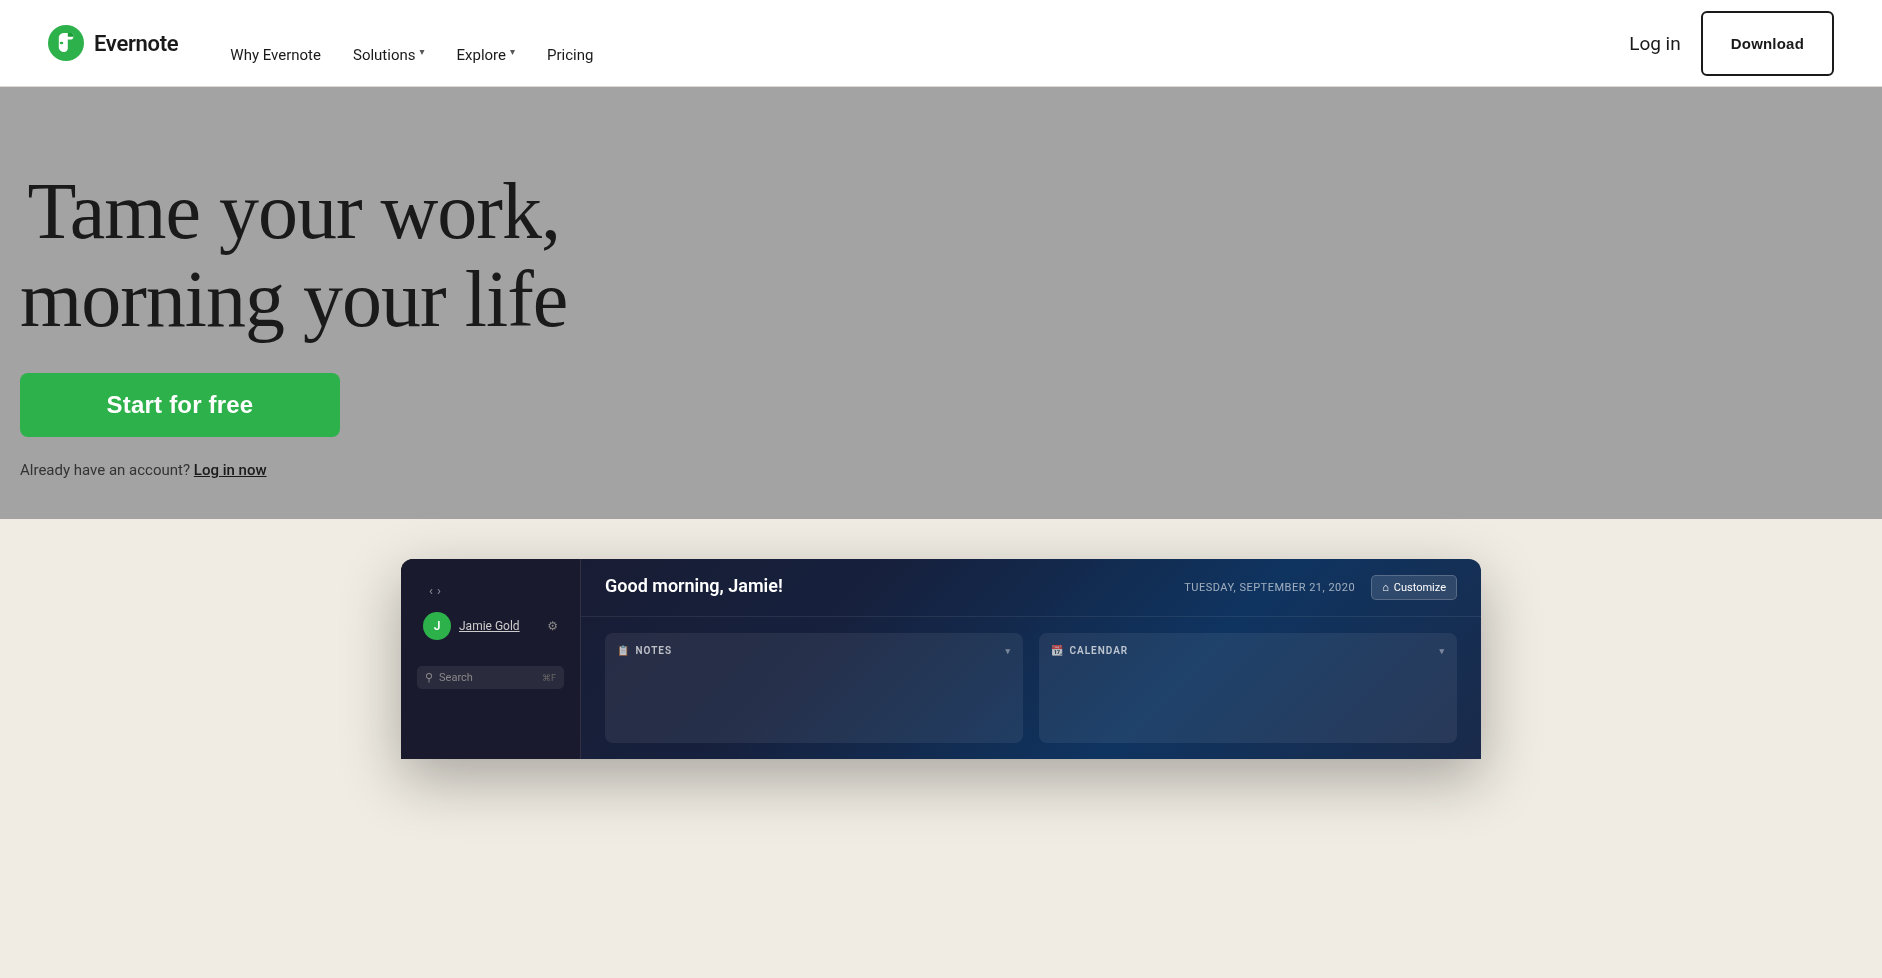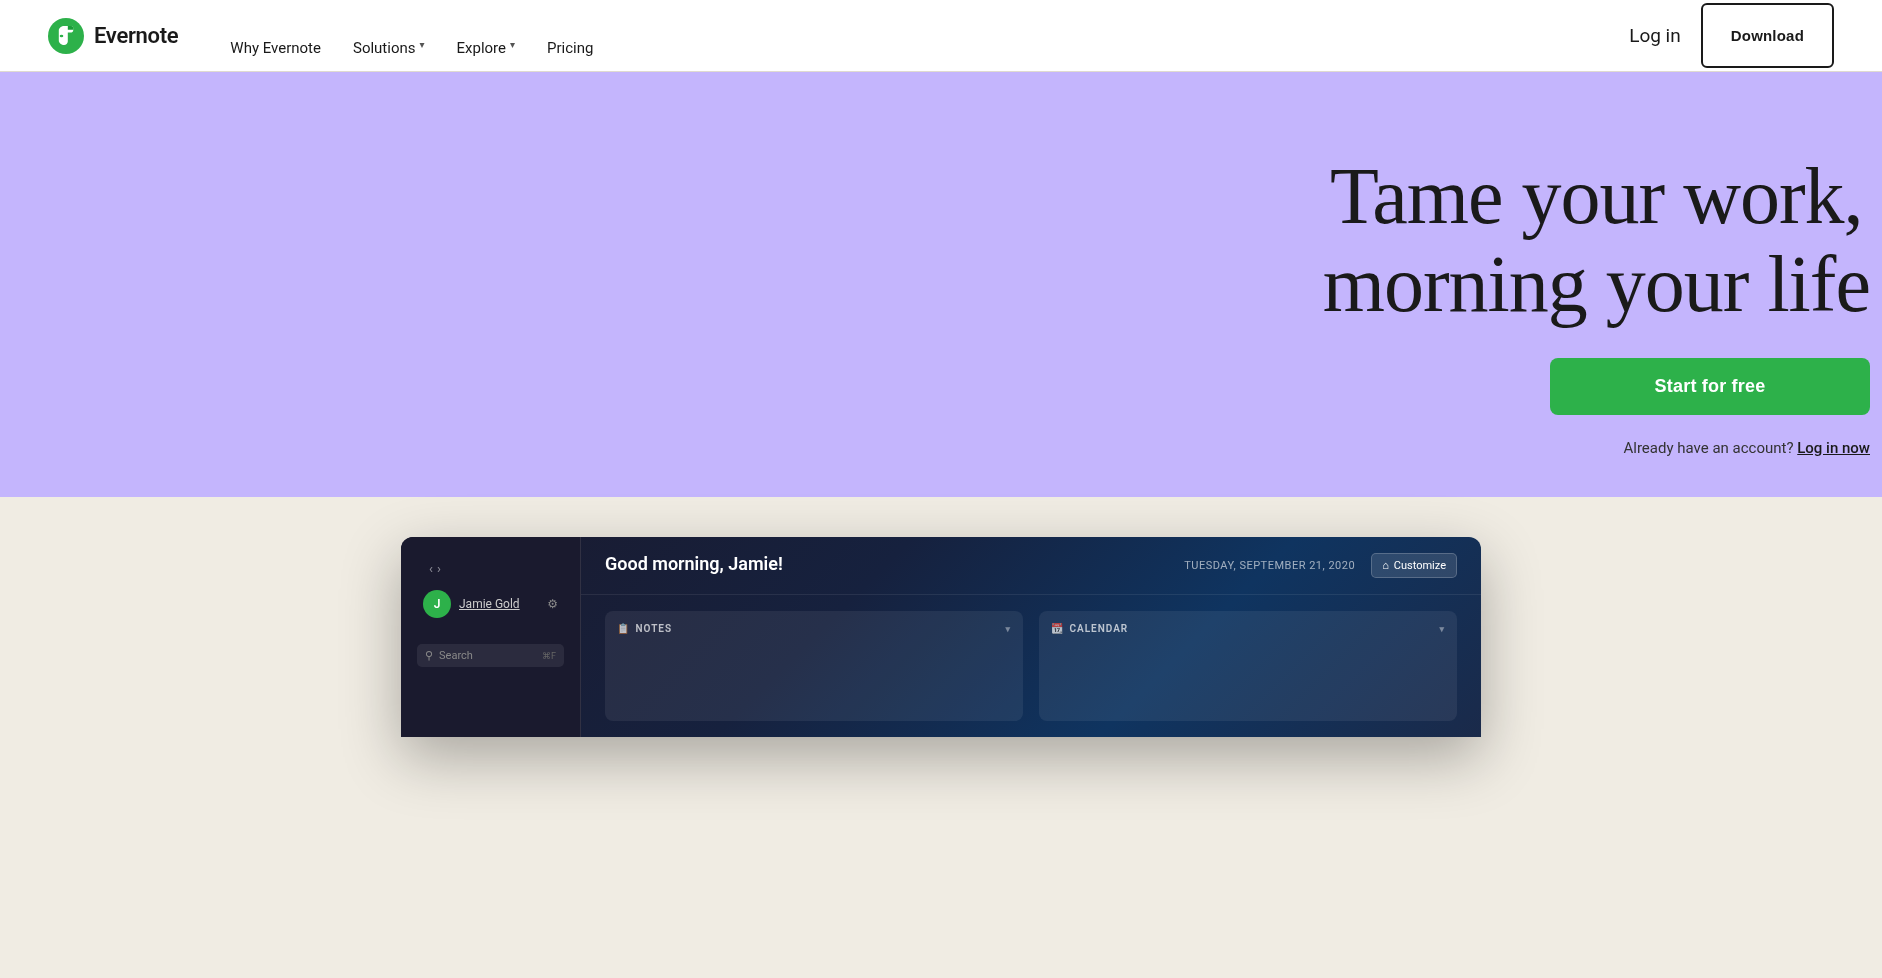--- a/index.html
+++ b/index.html
@@ -12,21 +12,21 @@
       font-family: -apple-system, BlinkMacSystemFont, 'Segoe UI', Roboto, sans-serif;
       background-color: #f0ece3;
       min-height: 978px;
       overflow-x: hidden;
     }
 
     
     .navbar {
       background-color: #ffffff;
       border-bottom: 1px solid #e0dbd0;
-      height: 72px;
+      height: 87px;
       display: flex;
       align-items: center;
       justify-content: space-between;
       padding: 0 48px;
       position: sticky;
       top: 0;
       z-index: 100;
     }
 
     .navbar-left {
@@ -101,24 +101,24 @@
       padding: 22px 28px;
       border-radius: 6px;
       cursor: pointer;
       letter-spacing: 0.2px;
     }
 
     
     .hero {
       display: flex;
       flex-direction: column;
-      align-items: flex-end;
+      align-items: flex-start;
       text-align: center;
-      padding: 80px 12px 40px;
-      background-color: #c4b5fd;
+      padding: 80px 20px 40px;
+      background-color: #a3a3a3;
     }
 
     .hero-title {
       font-size: 80px;
       font-weight: 400;
       line-height: 1.1;
       color: #1a1a1a;
       font-family: Georgia, 'Times New Roman', serif;
       max-width: 700px;
       margin-bottom: 30px;
@@ -129,21 +129,21 @@
       font-size: 18px;
       color: #333;
       line-height: 1.6;
       max-width: 560px;
       margin-bottom: 40px;
     }
 
     .start-btn {
       background-color: #2db14a;
       color: #ffffff;
-      font-size: 18px;
+      font-size: 24px;
       font-weight: 600;
       border: none;
       border-radius: 8px;
       padding: 18px 0;
       width: 320px;
       cursor: pointer;
       margin-bottom: 24px;
       letter-spacing: 0.2px;
     }
 

